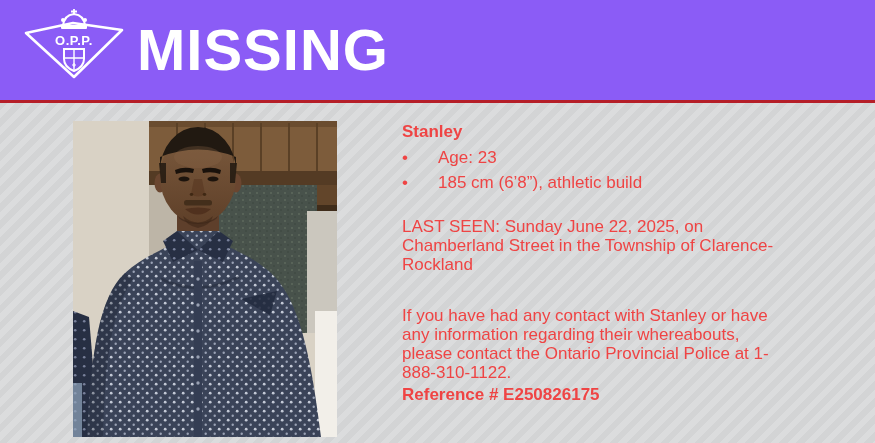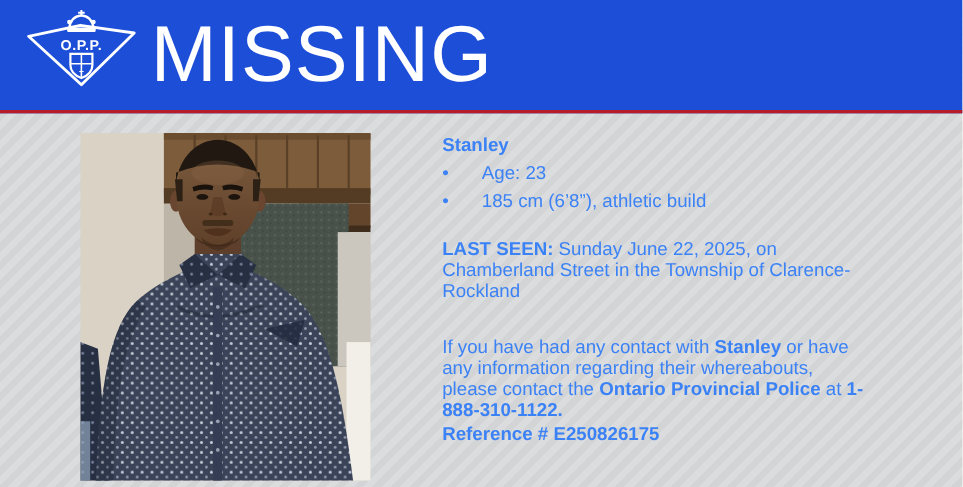--- a/index.html
+++ b/index.html
@@ -3,42 +3,42 @@
 <meta charset="utf-8">
 <style>
   html,body{margin:0;padding:0;}
   body{
     width:875px;height:443px;position:relative;overflow:hidden;
     font-family:"Liberation Sans", sans-serif;
     background:repeating-linear-gradient(135deg,#d3d4d5 0px,#d3d4d5 6px,#dbdcdd 6px,#dbdcdd 12px);
   }
   .banner{
     position:absolute;left:0;top:0;width:875px;height:103px;
-    background:#1d4ed8;border-bottom:3px solid #b51e28;box-sizing:border-box;
+    background:#8b5cf6;border-bottom:3px solid #b51e28;box-sizing:border-box;
   }
   .banner h1{
     position:absolute;left:137px;top:0;margin:0;line-height:100px;
-    font-size:72px;font-weight:normal;letter-spacing:1px;color:#ffffff;
+    font-size:58px;font-weight:bold;letter-spacing:1px;color:#ffffff;
   }
   .logo{position:absolute;left:18px;top:8px;}
   .photo{
     position:absolute;left:73px;top:121px;width:264px;height:316px;
   }
   .info{
     position:absolute;left:402px;top:122px;width:392px;
-    font-size:17px;line-height:19px;color:#3b82f6;
+    font-size:17px;line-height:19px;color:#ef4444;
   }
   .info h2{margin:0 0 7px 0;font-size:17px;line-height:19px;font-weight:bold;}
   .info ul{margin:0;padding:0;list-style:none;}
   .info li{display:flex;margin:0 0 6px 0;align-items:center;}
   .info li::before{content:"\2022";width:36px;flex:none;}
   .para{margin:25px 0 0 0;}
   .para.contact{margin-top:32px;}
   .reference{margin:3px 0 10px 0;font-weight:bold;}
-  .b{font-weight:bold;}
+  .b{font-weight:normal;}
 </style>
 </head>
 <body>
 
 <header class="banner">
   <svg class="logo" width="112" height="78" viewBox="0 0 112 78">
     <g>
       <polygon points="8,25 55,15 104,22 56,69" fill="none" stroke="#ffffff" stroke-width="2.6" stroke-linejoin="round"></polygon>
     </g>
     <g fill="#ffffff" stroke="#ffffff">

